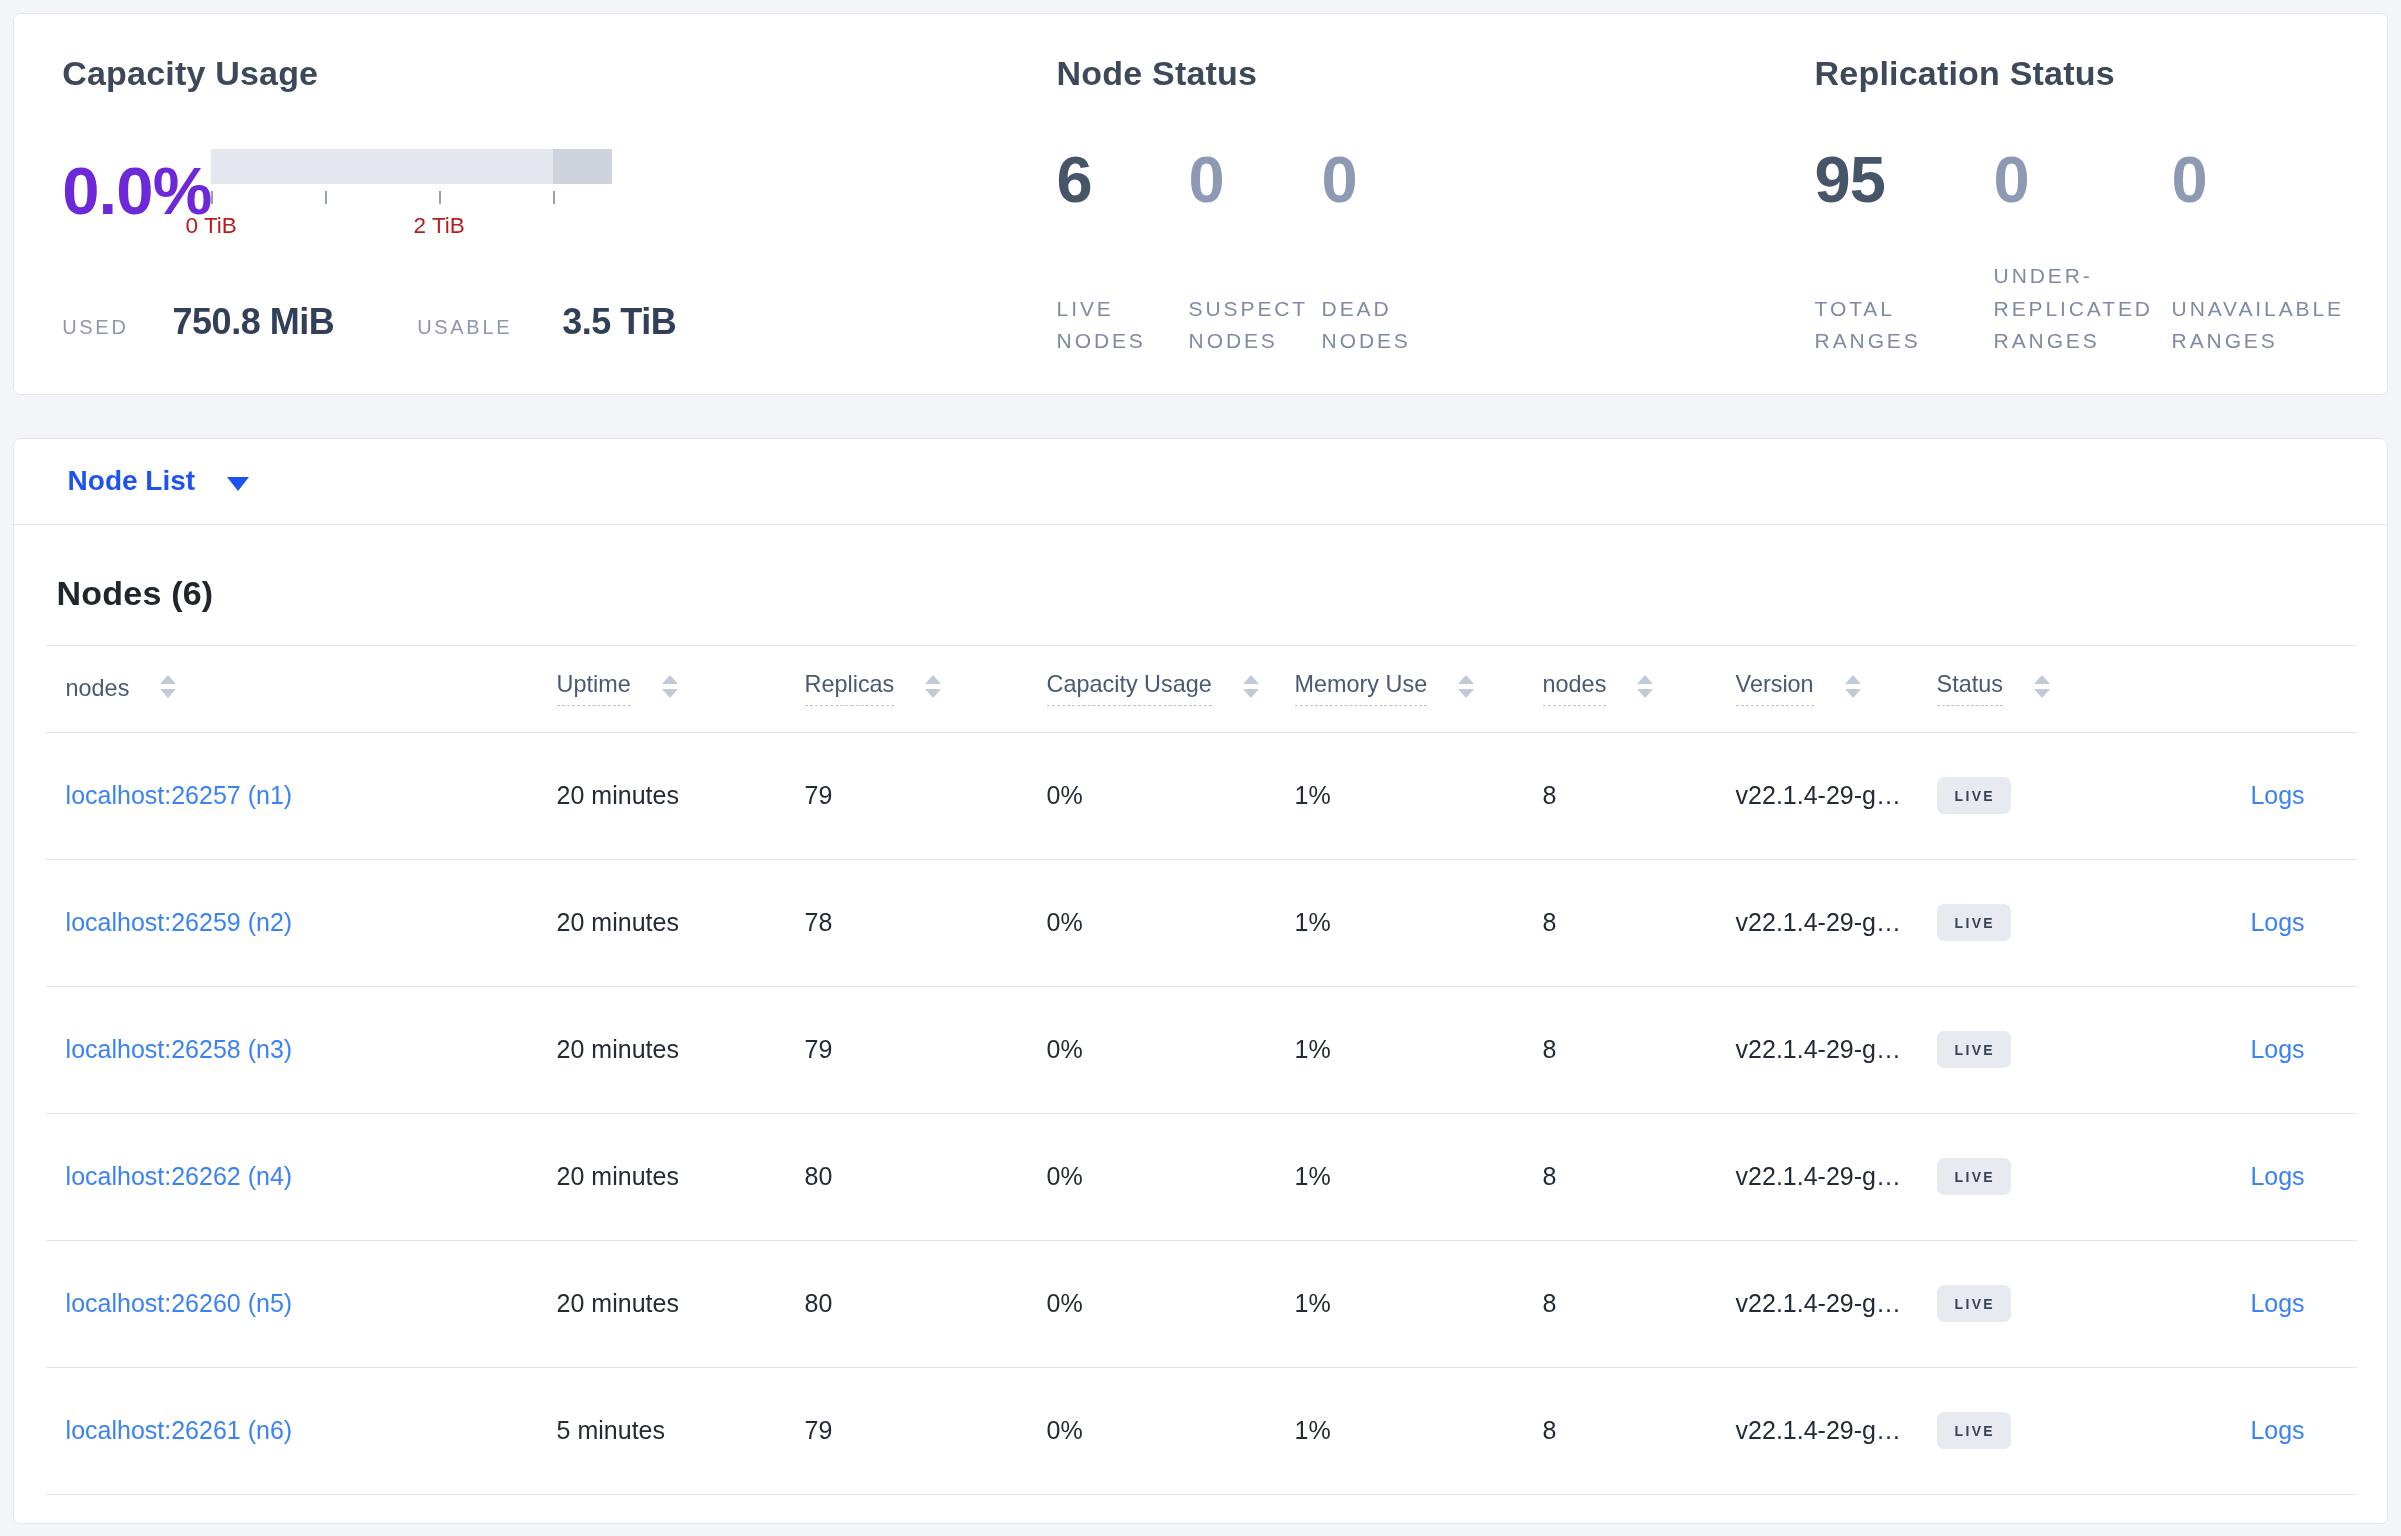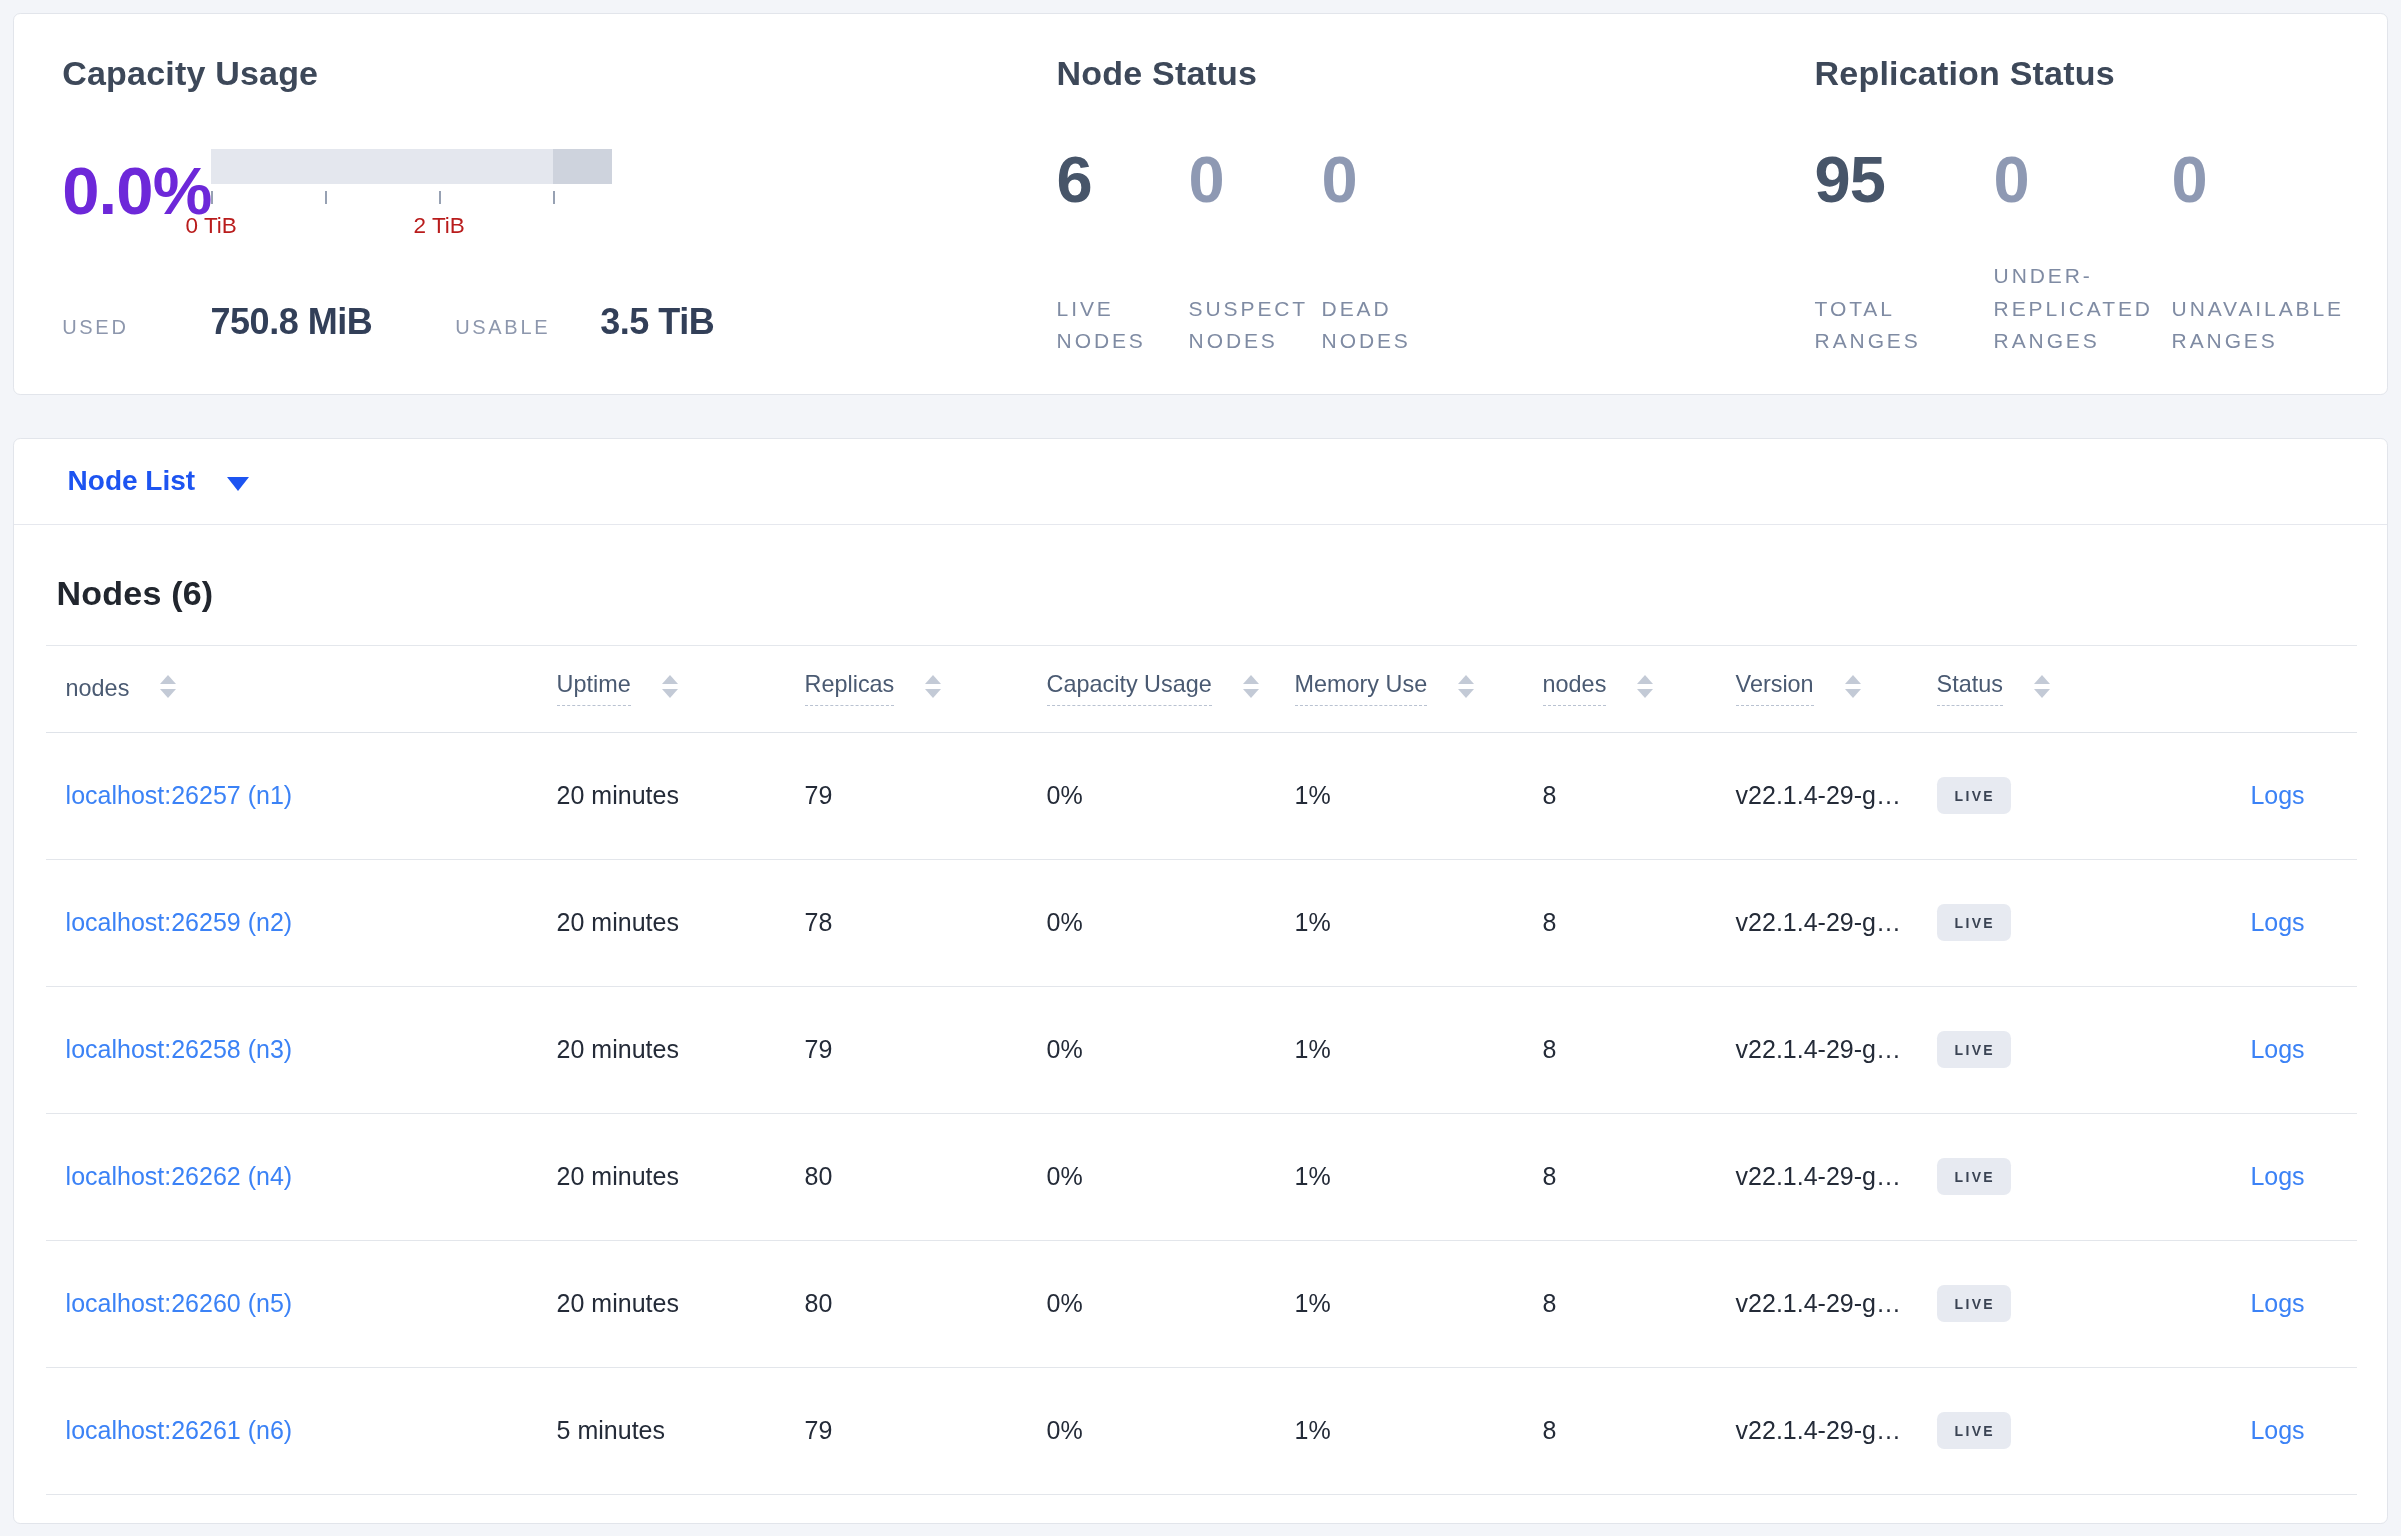--- a/index.html
+++ b/index.html
@@ -69,21 +69,21 @@
     font-size: 20px;
     letter-spacing: 2.7px;
     color: #8d97ad;
   }
   .metric-value {
     font-size: 36px;
     font-weight: 700;
     color: #323f58;
     letter-spacing: -0.5px;
   }
-  .mv-used { margin-left: 82px; }
+  .mv-used { margin-left: 44px; }
   .ml-usable { margin-left: 83px; }
   .mv-usable { margin-left: 50px; }
 
   
   .stats-row { display: flex; margin-top: 54px; height: 211px; }
   .stat {
     display: flex;
     flex-direction: column;
     justify-content: space-between;
     padding-right: 18px;

